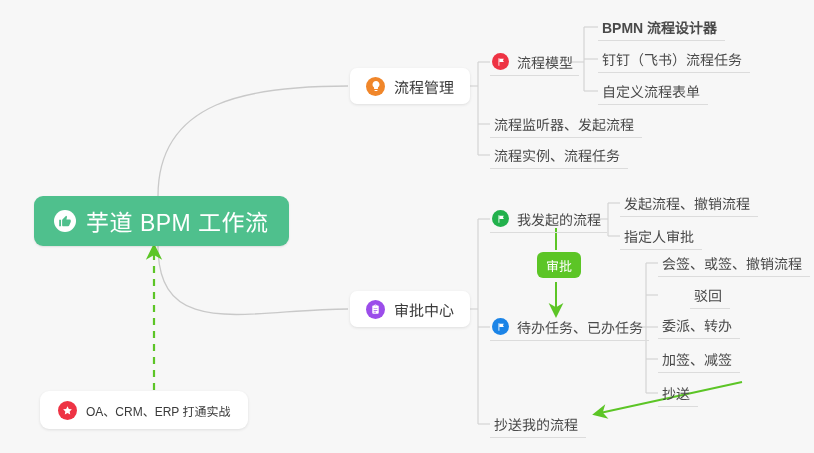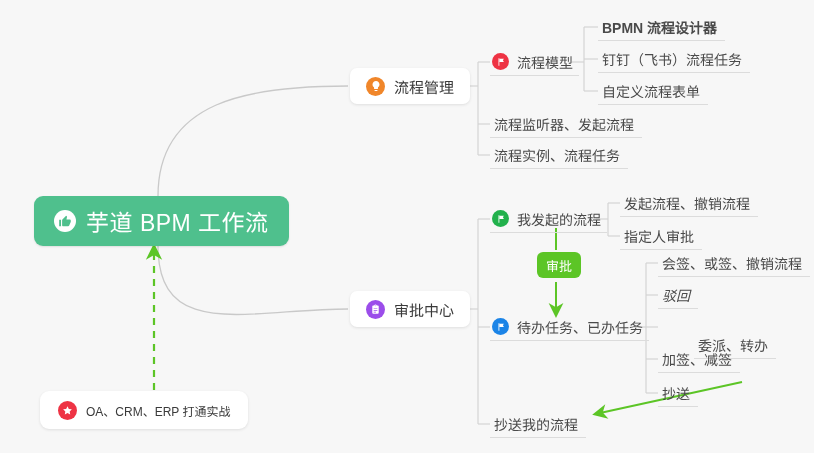--- a/index.html
+++ b/index.html
@@ -259,23 +259,23 @@
       <svg width="10" height="10" viewBox="0 0 24 24" fill="#ffffff">
         <path d="M6 3h2v18H6z"></path>
           <path d="M8 4h11l-2.5 4L19 12H8z"></path>
       </svg>
     </span>
     <span class="lbl">待办任务、已办任务</span>
   </div>
 
   <div class="node leaf" style="left:658px; top:250px;">会签、或签、撤销流程</div>
 
-  <div class="node leaf" style="left:658px; top:282px;font-style:italic;">驳回</div>
-
-  <div class="node leaf" style="left:658px; top:332px;margin-left:36px;">委派、转办</div>
+  <div class="node leaf" style="left:690px; top:282px;">驳回</div>
+
+  <div class="node leaf" style="left:658px; top:312px;">委派、转办</div>
 
   <div class="node leaf" style="left:658px; top:346px;">加签、减签</div>
 
   <div class="node leaf" style="left:658px; top:380px;">抄送</div>
 
   <div class="node leaf" style="left:490px; top:411px;">抄送我的流程</div>
 
   <div class="node floater" style="left:40px; top:391px;">
     <span class="ic" style="width:19px;height:19px;background:#ee3344;">
       <svg width="11" height="11" viewBox="0 0 24 24" fill="#ffffff">

